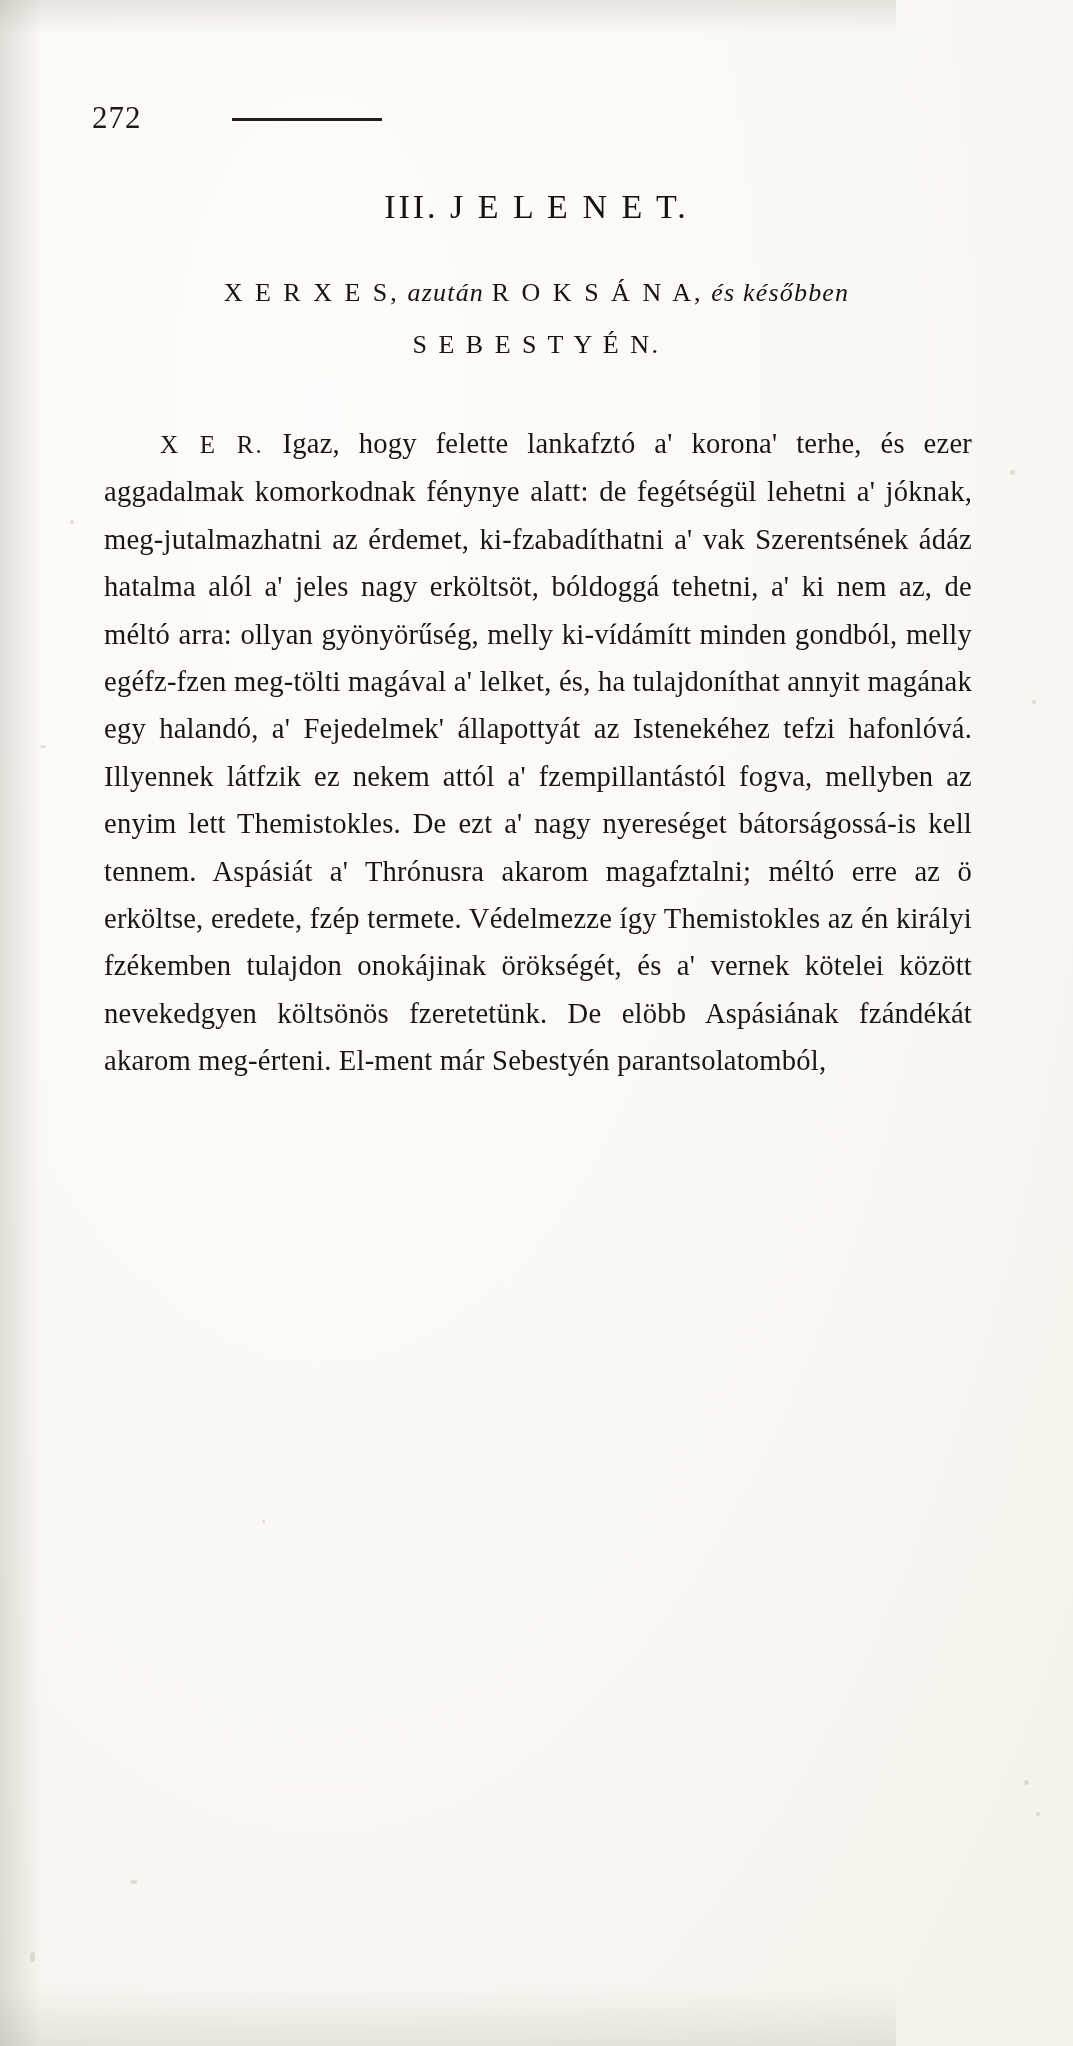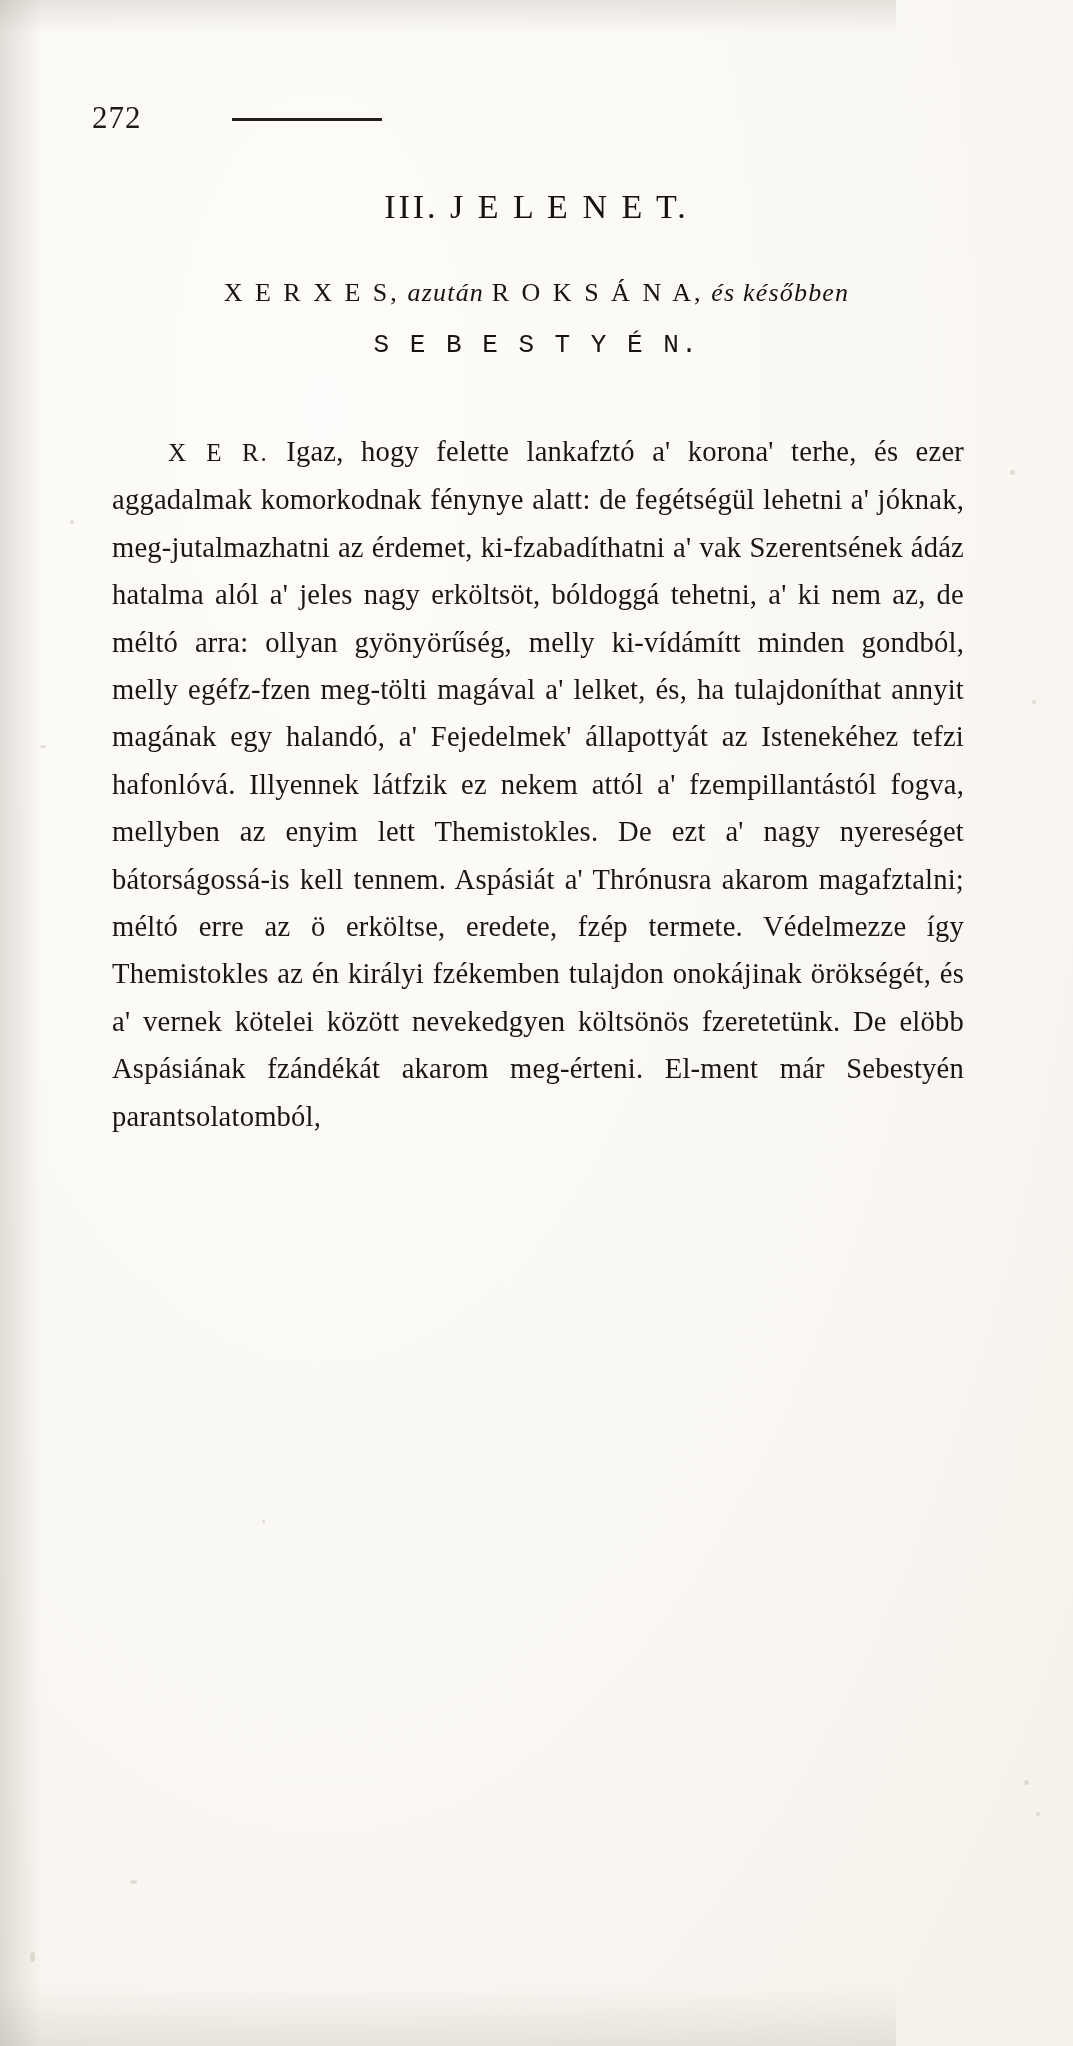--- a/index.html
+++ b/index.html
@@ -69,21 +69,20 @@
   }
   .cast-line-1 {
     top: 278px;
     font-size: 26px;
     letter-spacing: 1.2px;
   }
   .cast-line-2 {
     top: 330px;
     font-size: 26px;
     letter-spacing: 2.5px;
-    font-family: Liberation Mono, monospace;
   }
   .smallcaps {
     font-size: 26px;
     letter-spacing: 3px;
   }
   .italic { font-style: italic; }
 
   .body-text {
     position: absolute;
     left: 96px;
@@ -95,21 +94,21 @@
     text-justify: inter-word;
     color: #1b1611;
     letter-spacing: 0.2px;
   }
   .body-text .speaker {
     font-variant: normal;
     letter-spacing: 2px;
     font-size: 25px;
   }
   .body-text p {
-    margin: 16px;
+    margin: 8px;
     text-indent: 56px;
   }
 
   
   .speck {
     position: absolute;
     background: #c9bfae;
     border-radius: 50%;
     opacity: .5;
   }

